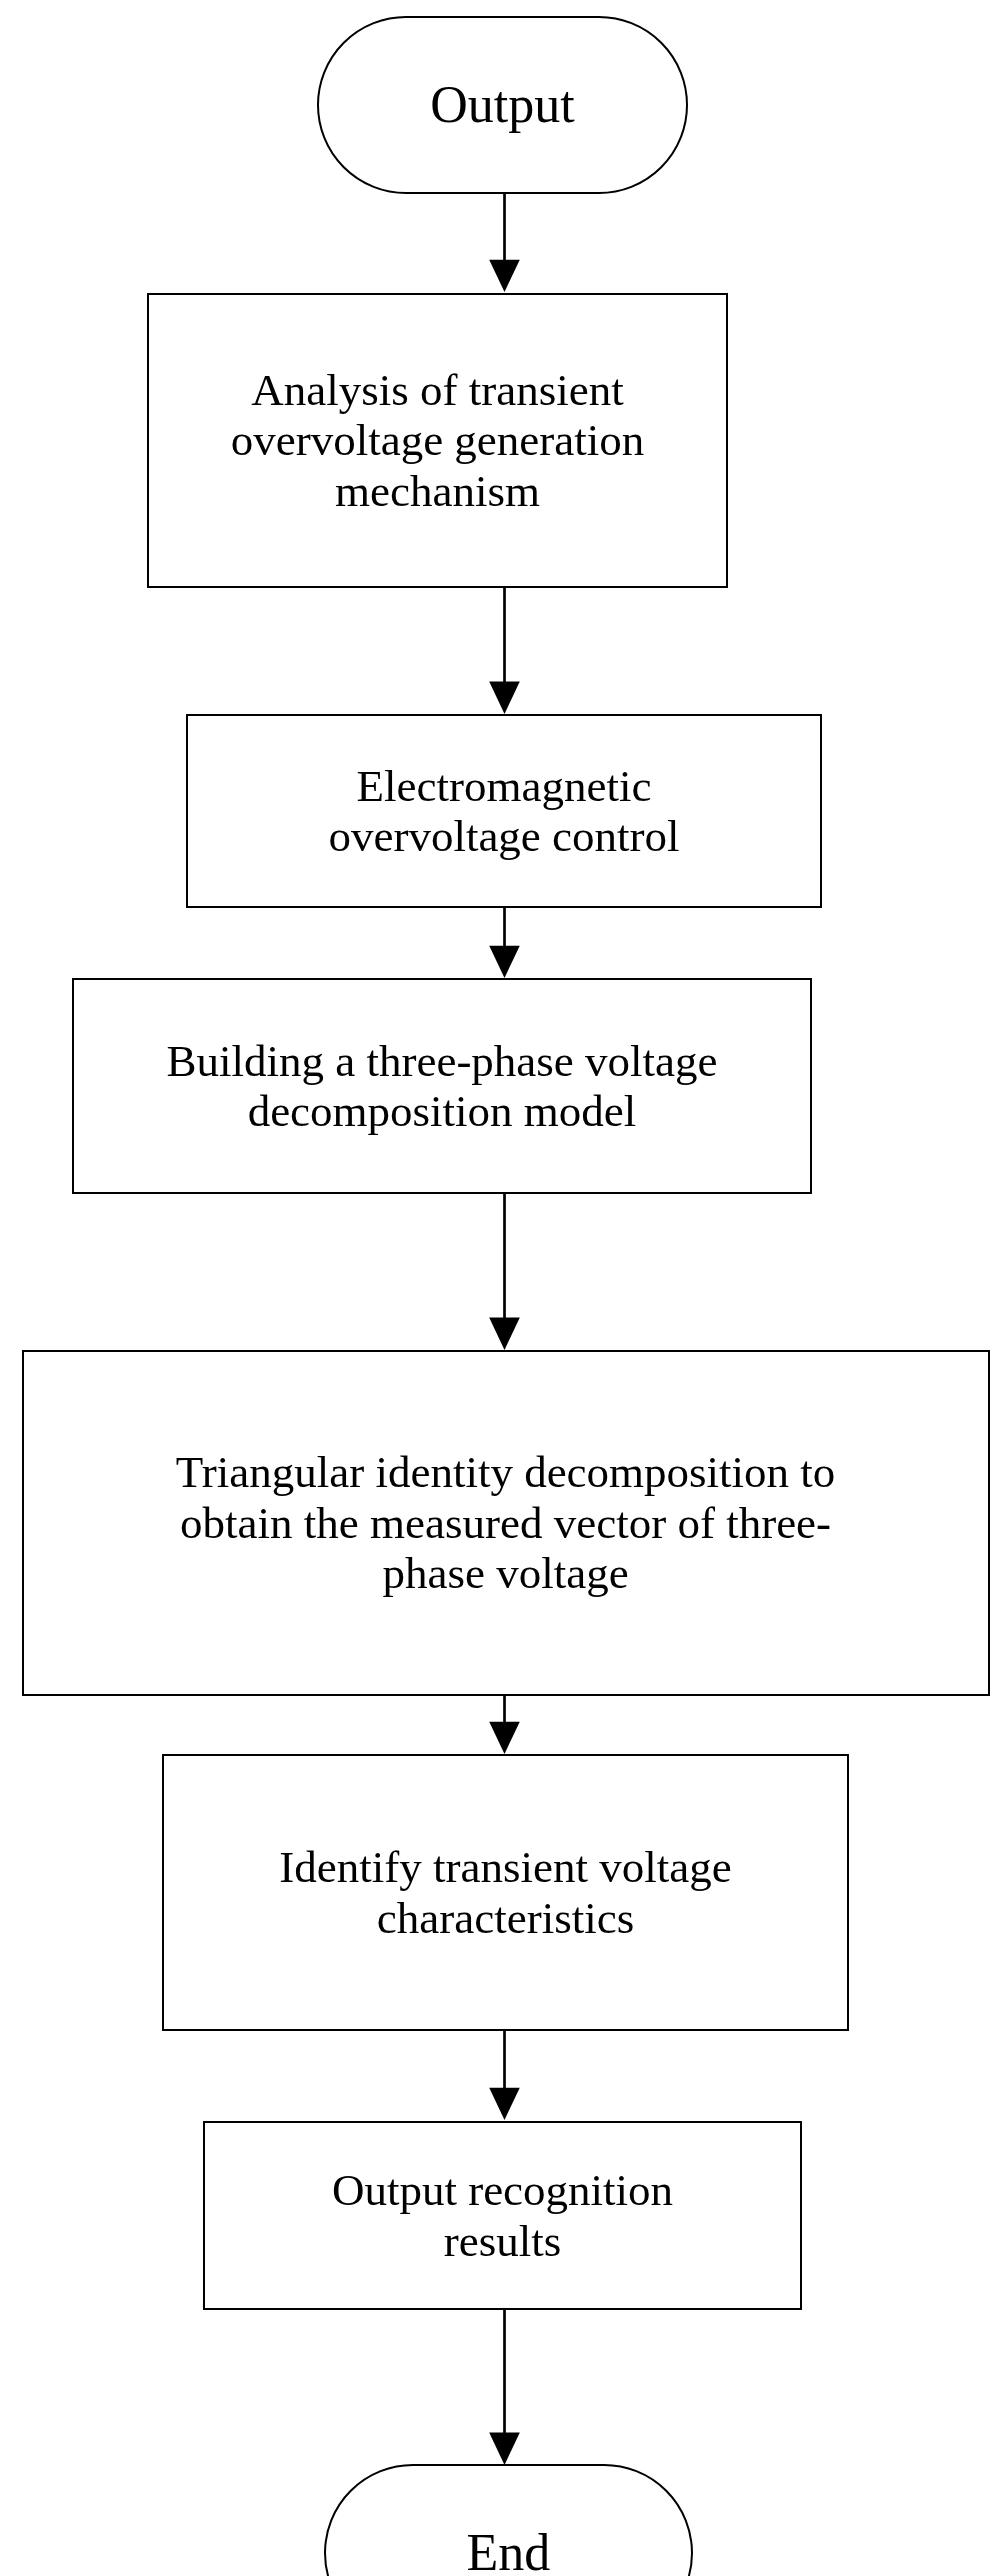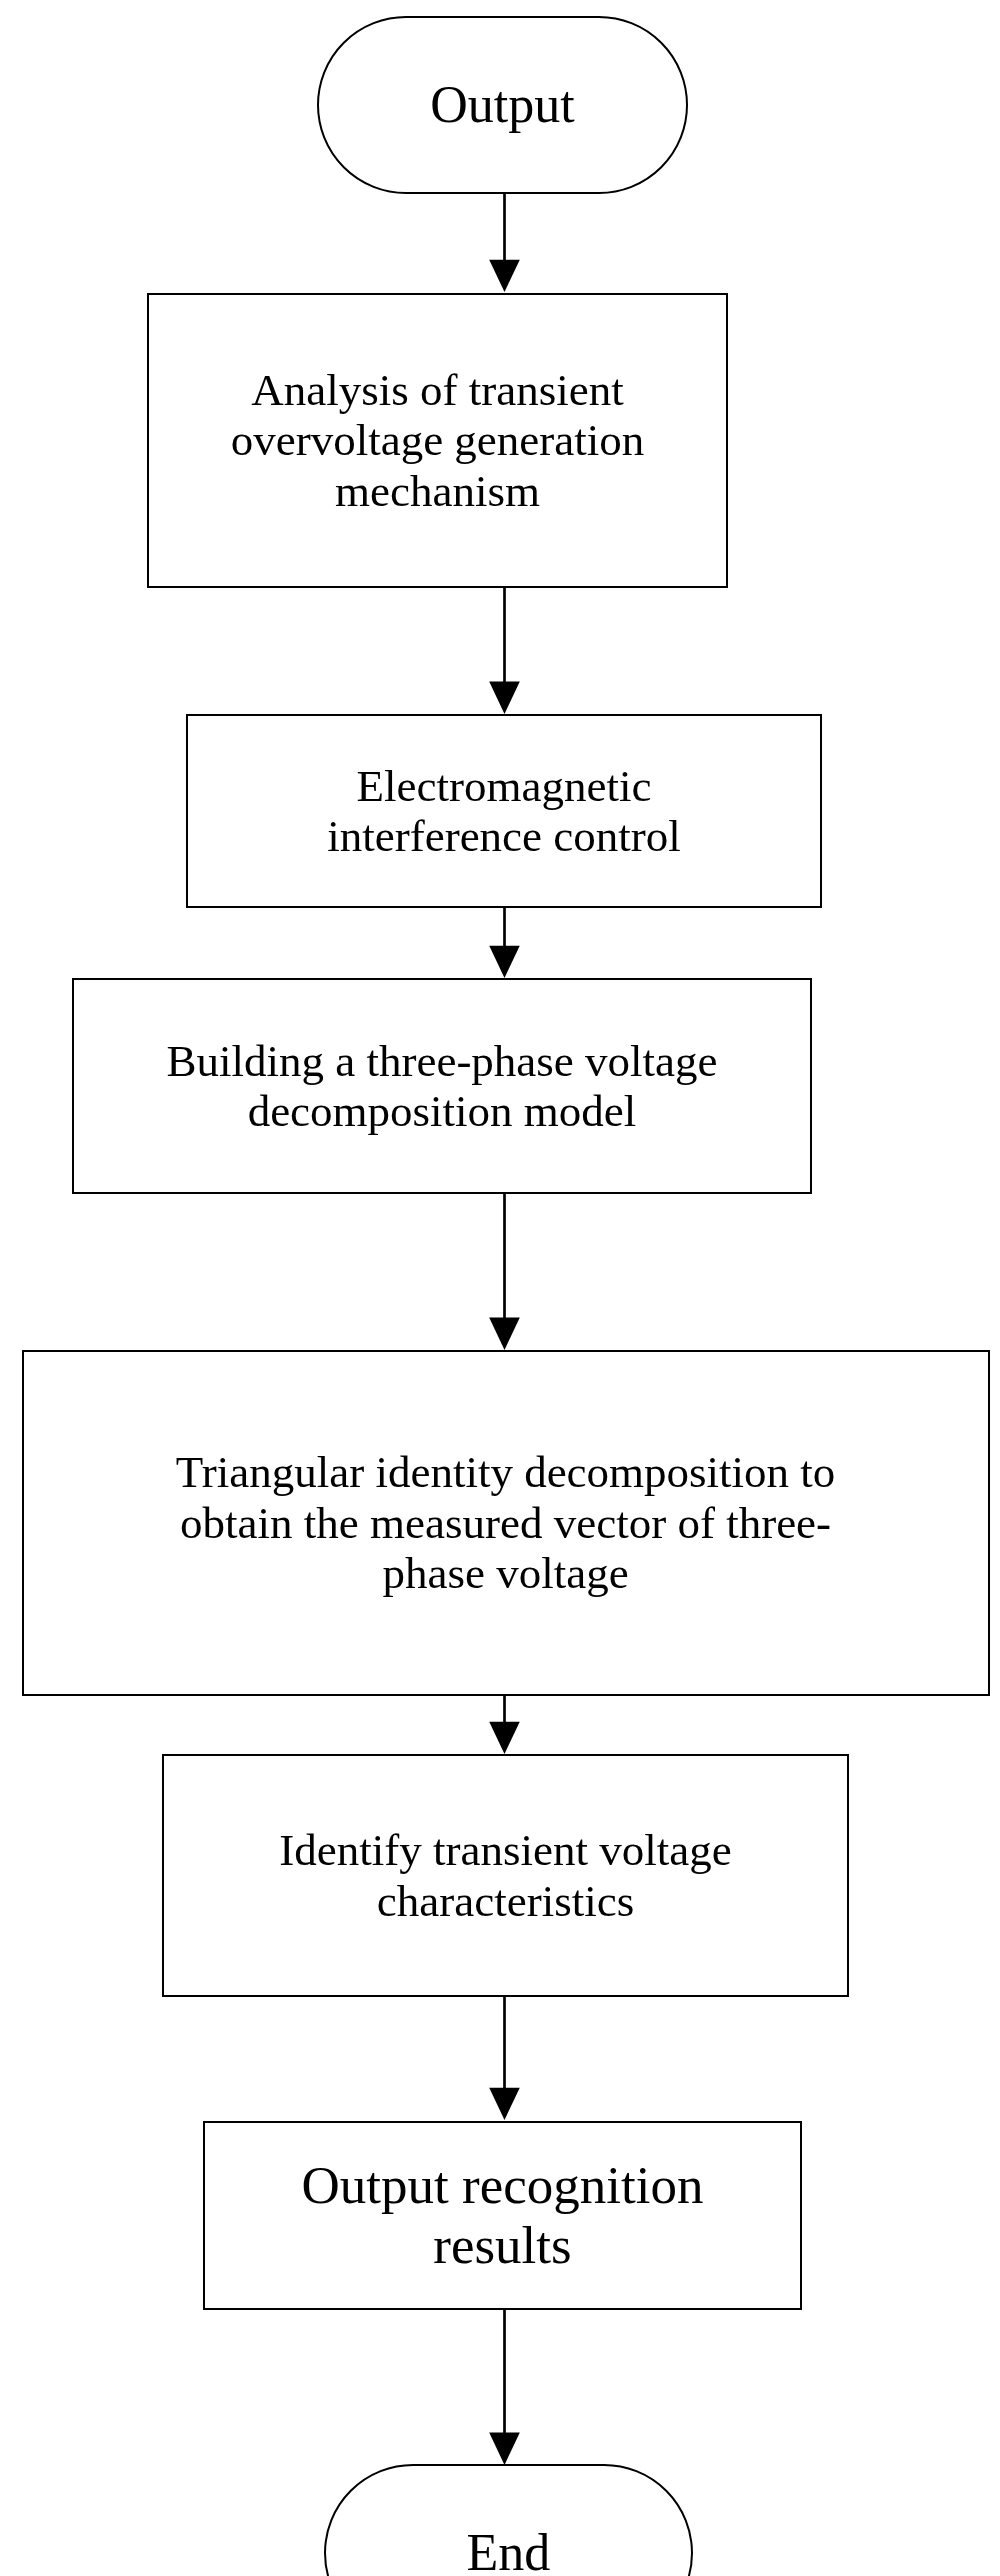--- a/index.html
+++ b/index.html
@@ -100,36 +100,36 @@
     <div class="node terminator" style="left: 317px; top: 16px; width: 371px; height: 178px; border-color: rgb(0, 0, 0); border-width: 2.7px; color: rgb(0, 0, 0);">
       <span class="label" style="font-size: 52px;">Output</span>
     </div>
     <div class="node process" style="left: 147px; top: 293px; width: 581px; height: 295px; border-color: rgb(0, 0, 0); border-width: 2.7px; color: rgb(0, 0, 0);">
       <span class="label" style="font-size: 45px;">Analysis of transient
 overvoltage generation
 mechanism</span>
     </div>
     <div class="node process" style="left: 186px; top: 714px; width: 636px; height: 194px; border-color: rgb(0, 0, 0); border-width: 2.7px; color: rgb(0, 0, 0);">
       <span class="label" style="font-size: 45px;">Electromagnetic
-interference control</span>
+overvoltage control</span>
     </div>
     <div class="node process" style="left: 72px; top: 978px; width: 740px; height: 216px; border-color: rgb(0, 0, 0); border-width: 2.7px; color: rgb(0, 0, 0);">
       <span class="label" style="font-size: 45px;">Building a three-phase voltage
 decomposition model</span>
     </div>
     <div class="node process" style="left: 21.6px; top: 1350px; width: 968px; height: 346px; border-color: rgb(0, 0, 0); border-width: 2.7px; color: rgb(0, 0, 0);">
       <span class="label" style="font-size: 45px;">Triangular identity decomposition to
 obtain the measured vector of three-
 phase voltage</span>
     </div>
-    <div class="node process" style="left: 162px; top: 1754px; width: 687px; height: 243px; border-color: rgb(0, 0, 0); border-width: 2.7px; color: rgb(0, 0, 0);">
+    <div class="node process" style="left: 162px; top: 1754px; width: 687px; height: 277px; border-color: rgb(0, 0, 0); border-width: 2.7px; color: rgb(0, 0, 0);">
       <span class="label" style="font-size: 45px;">Identify transient voltage
 characteristics</span>
     </div>
     <div class="node process" style="left: 203px; top: 2121px; width: 599px; height: 189px; border-color: rgb(0, 0, 0); border-width: 2.7px; color: rgb(0, 0, 0);">
-      <span class="label" style="font-size: 53px;">Output recognition
+      <span class="label" style="font-size: 45px;">Output recognition
 results</span>
     </div>
     <div class="node terminator" style="left: 324px; top: 2464px; width: 369px; height: 178px; border-color: rgb(0, 0, 0); border-width: 2.7px; color: rgb(0, 0, 0);">
       <span class="label" style="font-size: 52px;">End</span>
     </div>
   </div>
 
 
 </body></html>

